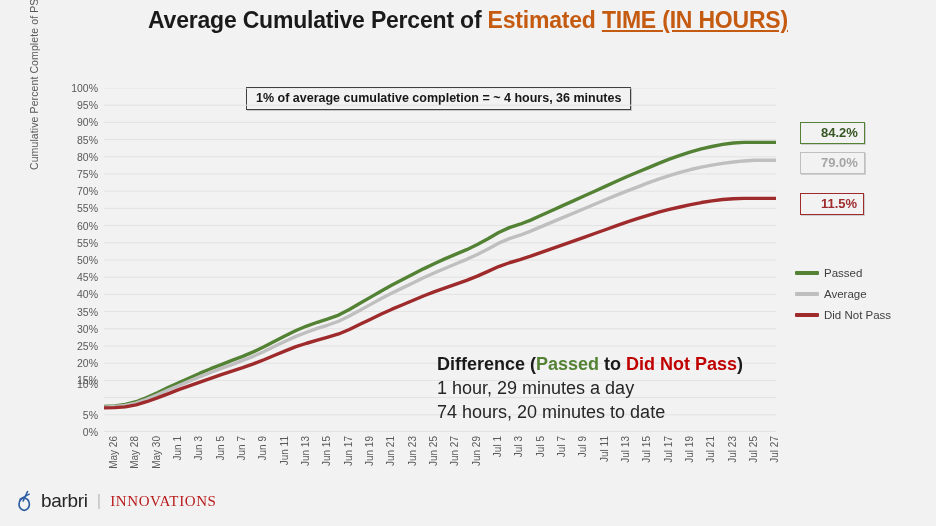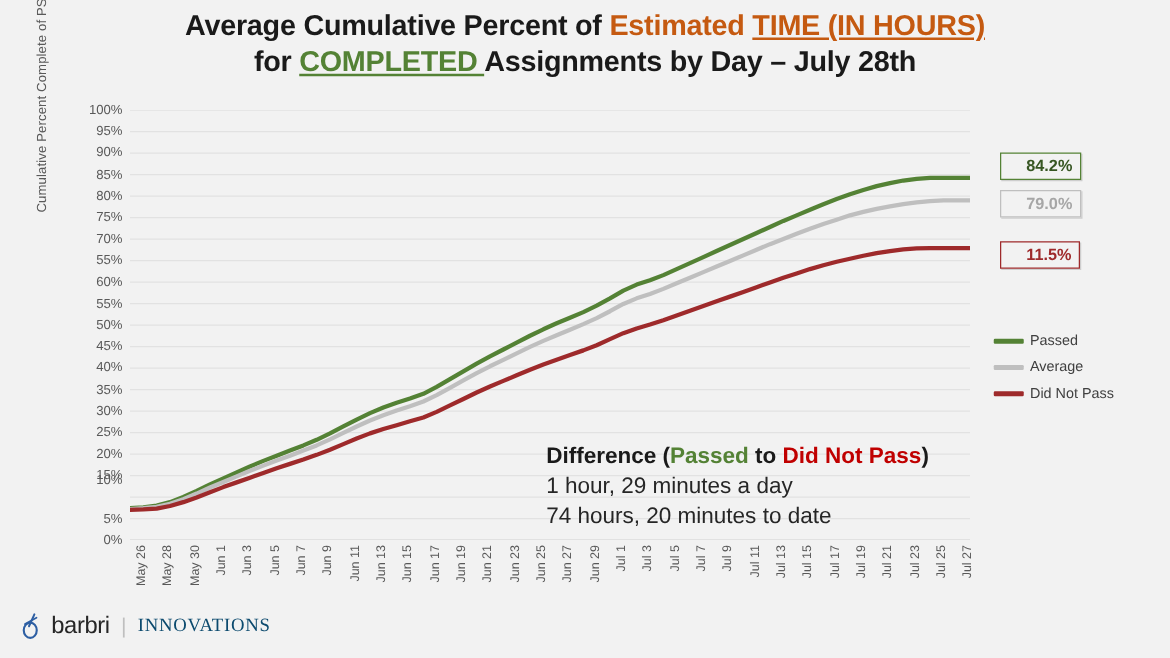--- a/index.html
+++ b/index.html
@@ -96,36 +96,36 @@
   .d-green{color:#548235;}
   .d-red{color:#C00000;}
   .diff-sub{font-weight:normal;color:#262626;}
 
   
   .footer{position:absolute;left:0;bottom:0;width:792px;height:44px;}
   .brand{position:absolute;left:16px;top:8px;display:flex;align-items:center;}
   .brand-mark{width:20px;height:22px;margin-right:5px;}
   .brand-name{font-size:19px;color:#262626;letter-spacing:-.3px;}
   .brand-div{color:#bfbfbf;margin:0 9px;font-size:17px;}
-  .brand-innov{font-family:"Liberation Serif",serif;font-size:15px;color:#0c4a6e;letter-spacing:.6px;}
+  .brand-innov{font-family:"Liberation Serif",serif;font-size:15px;color:#b91c1c;letter-spacing:.6px;}
   .season{
     position:absolute;left:0;top:4px;width:936px;text-align:center;
     font-size:26px;font-weight:bold;color:#808080;letter-spacing:-.3px;
   }
 </style>
 </head>
 <body>
 
 <div class="slide">
 
   <div class="title-block">
     <span class="title-line"><span>Average Cumulative Percent of </span><span class="t-orange">Estimated </span><span class="t-orange-u">TIME (IN HOURS)</span></span>
-    <span class="title-line"><span>for </span><span class="t-green-u">COMPLETED </span><span>Assignments by Day – July 28th</span></span>
-  </div>
-
+  </div>
+
+  <div class="note-box">1% of average cumulative completion = ~ 4 hours, 36 minutes</div>
 
   <div class="plot-wrap">
     <div class="y-axis-title">Cumulative Percent Complete of PSP</div>
     <div class="y-labels">
         <div class="y-lab" style="top: 350px;">0%</div>
         <div class="y-lab" style="top: 332.8px;">5%</div>
         <div class="y-lab" style="top: 302px;">10%</div>
         <div class="y-lab" style="top: 298.4px;">15%</div>
         <div class="y-lab" style="top: 281.2px;">20%</div>
         <div class="y-lab" style="top: 264px;">25%</div>

